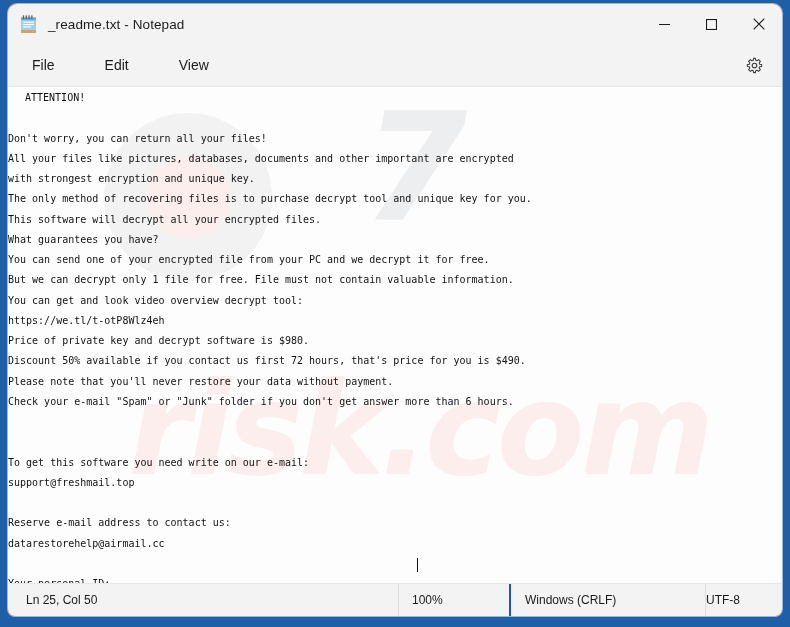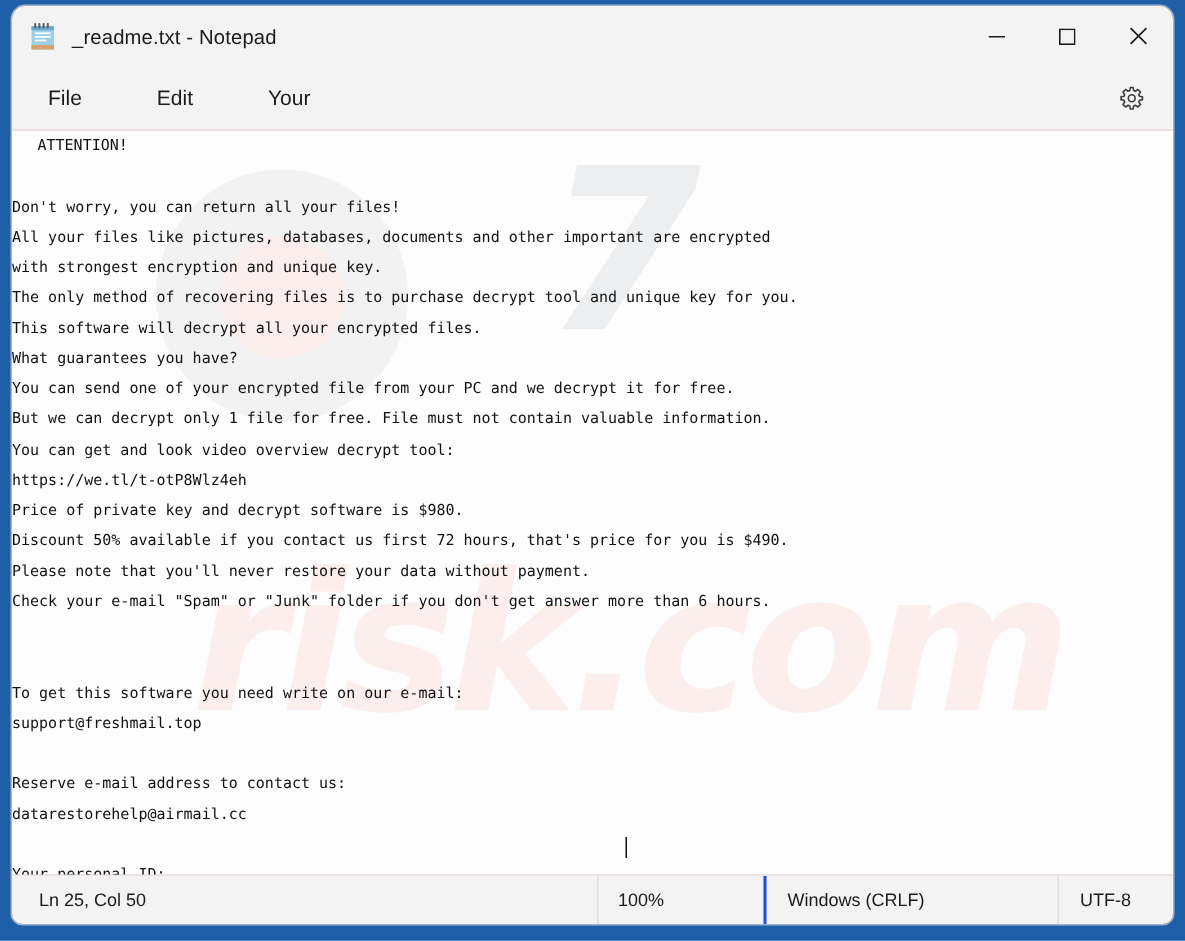--- a/index.html
+++ b/index.html
@@ -209,21 +209,20 @@
     padding-left: 13px;
     border-left: 1px solid #dedede;
   }
   #status-eol {
     width: 180px;
     flex: 0 0 180px;
     padding-left: 14px;
     border-left: 2px solid #1d4ed8;
   }
   #status-enc {
-    padding-left: 14px;
     flex: 1 1 auto;
     border-left: 1px solid #dedede;
   }
 </style>
 </head>
 <body>
 
 <div id="desktop">
 
   <div id="notepad-window">
@@ -266,21 +265,21 @@
           <svg width="12" height="12" viewBox="0 0 12 12" xmlns="http://www.w3.org/2000/svg">
             <path d="M0.7 0.7 L11.3 11.3 M11.3 0.7 L0.7 11.3" stroke="#1b1b1b" stroke-width="1.1"></path>
           </svg>
         </div>
       </div>
     </div>
 
     <div id="menu-bar">
       <div class="menu-item">File</div>
       <div class="menu-item">Edit</div>
-      <div class="menu-item">Your</div>
+      <div class="menu-item">View</div>
 
       <div id="settings-button">
         <svg width="17" height="17" viewBox="0 0 20 20" xmlns="http://www.w3.org/2000/svg">
           <g fill="none" stroke="#3a3a3a" stroke-width="1.25">
             <circle cx="10" cy="10" r="2.7"></circle>
             <path d="M10 1.6 L11.1 1.6 L11.5 3.9 L12.9 4.5 L14.8 3.1 L16.9 5.2 L15.5 7.1 L16.1 8.5 L18.4 8.9 L18.4 11.1 L16.1 11.5 L15.5 12.9 L16.9 14.8 L14.8 16.9 L12.9 15.5 L11.5 16.1 L11.1 18.4 L8.9 18.4 L8.5 16.1 L7.1 15.5 L5.2 16.9 L3.1 14.8 L4.5 12.9 L3.9 11.5 L1.6 11.1 L1.6 8.9 L3.9 8.5 L4.5 7.1 L3.1 5.2 L5.2 3.1 L7.1 4.5 L8.5 3.9 L8.9 1.6 Z" stroke-linejoin="round"></path>
           </g>
         </svg>
       </div>
     </div>

